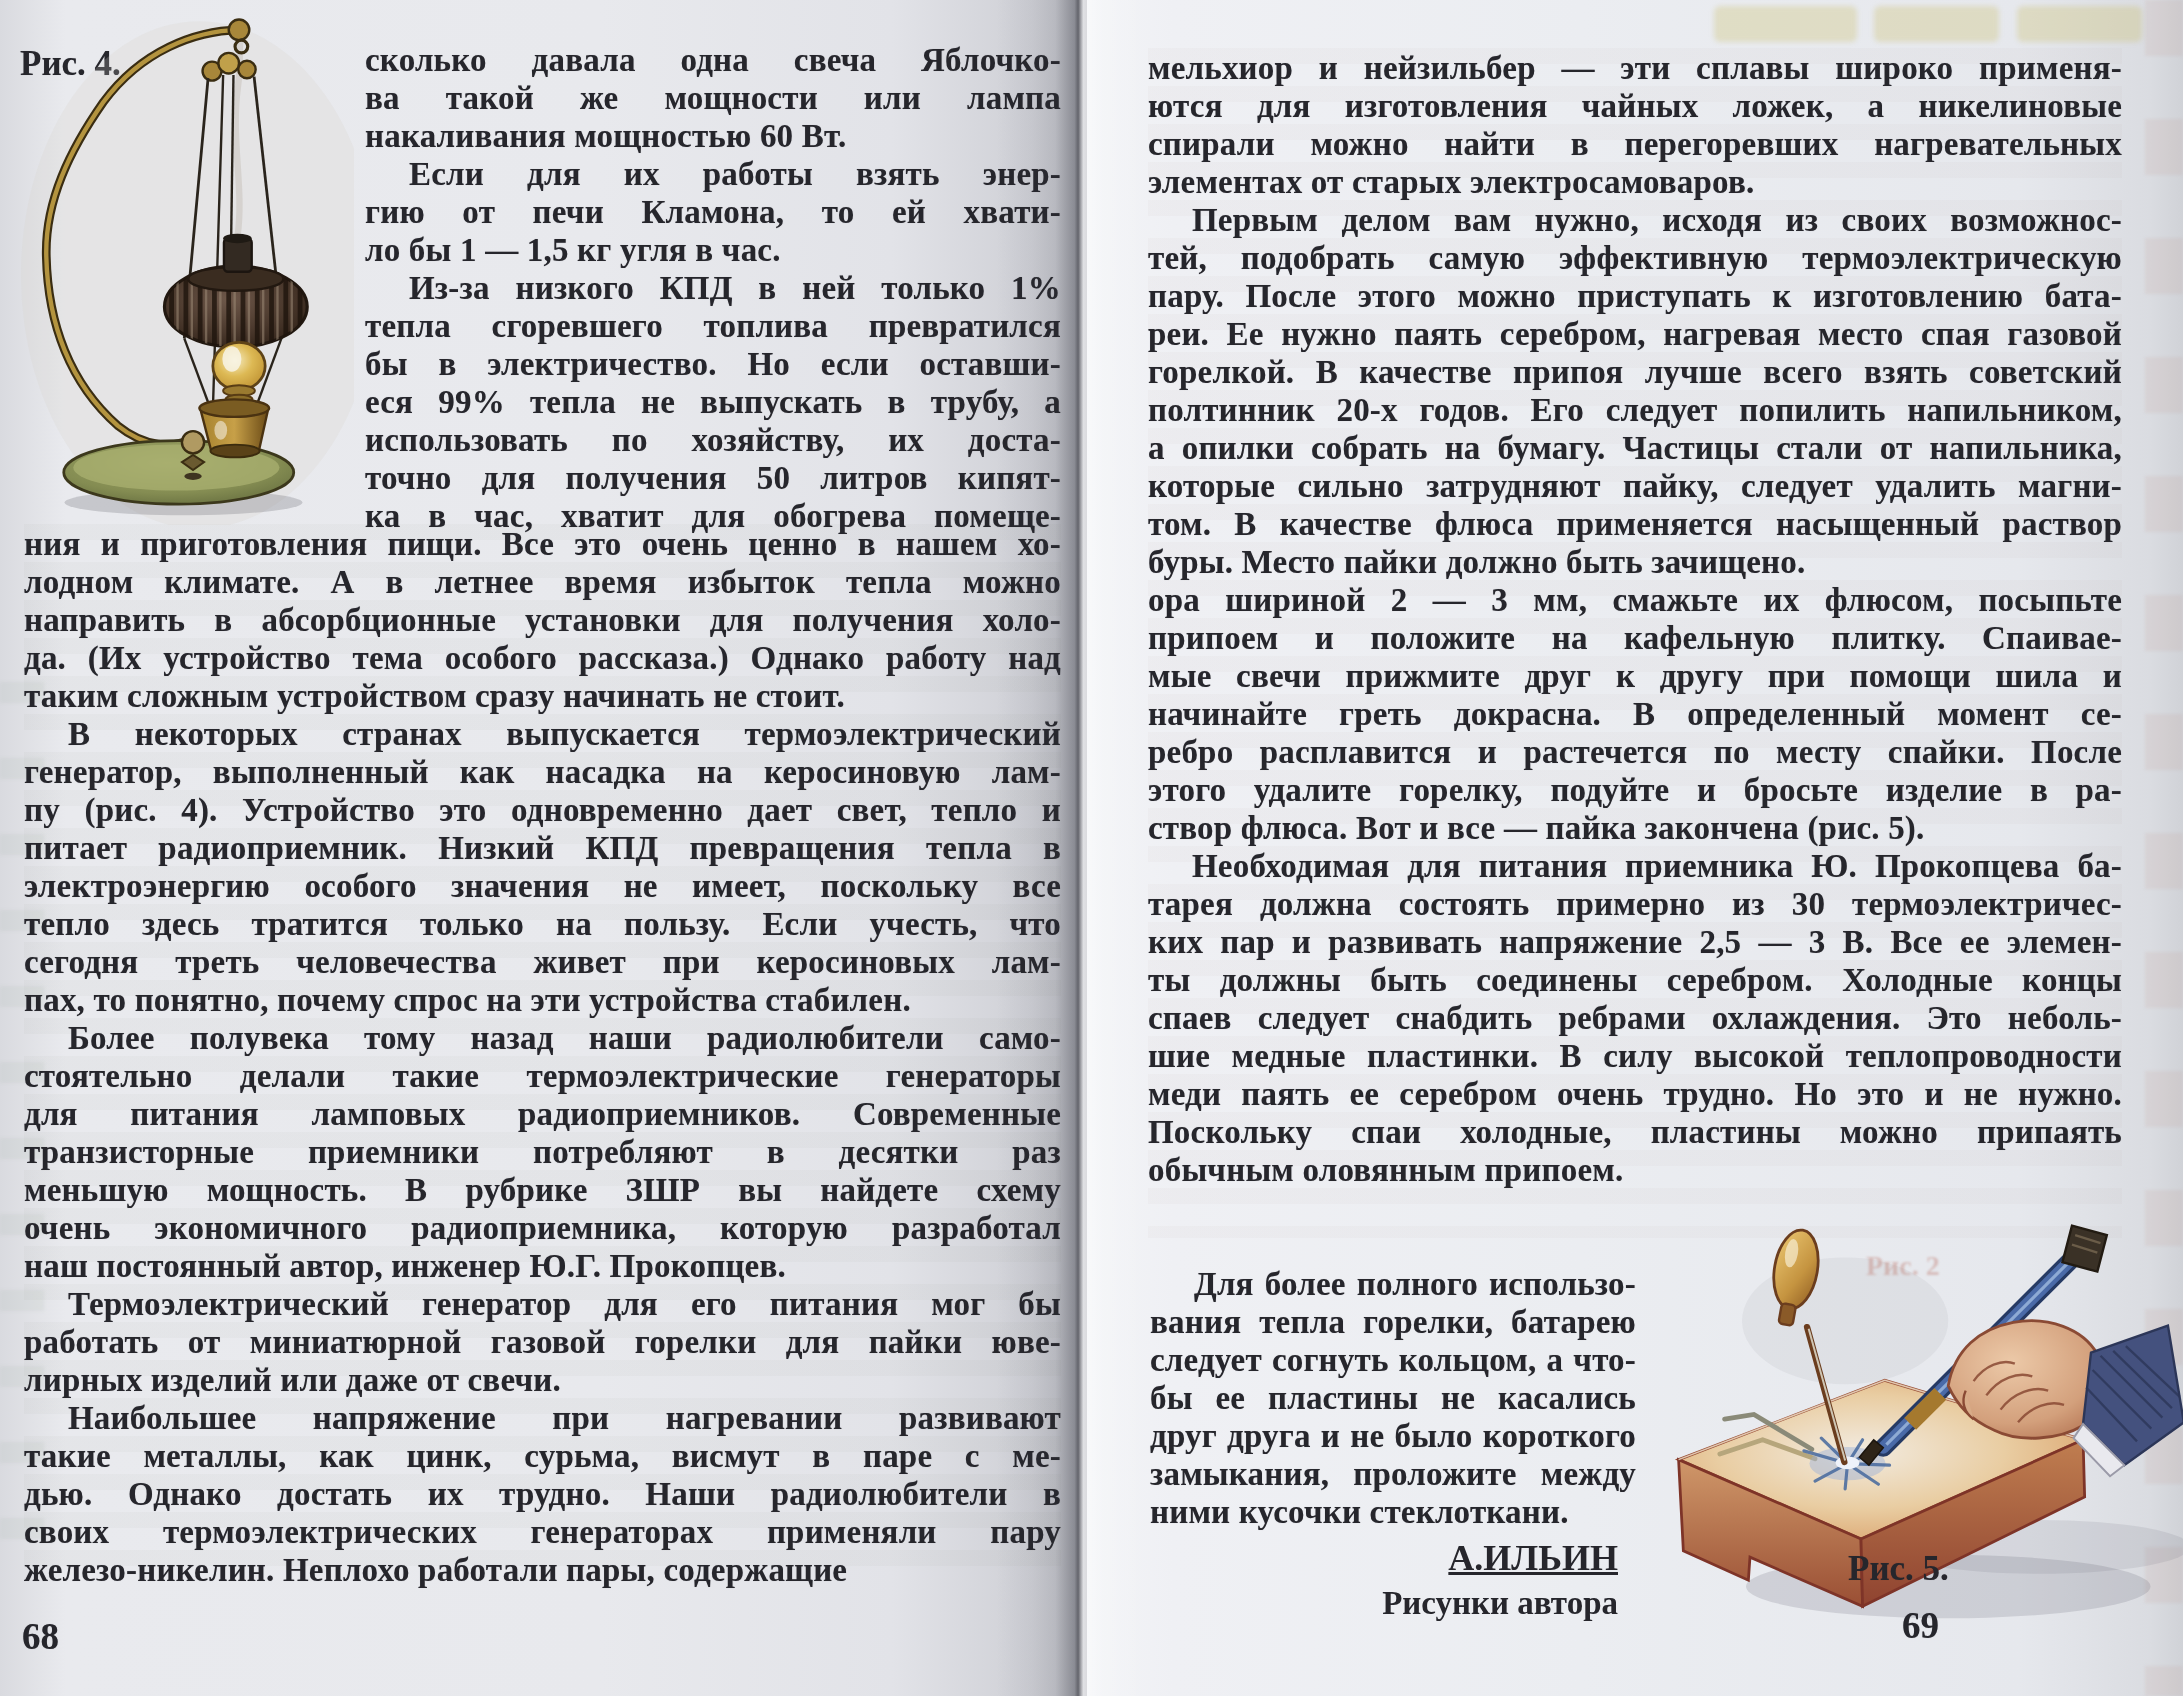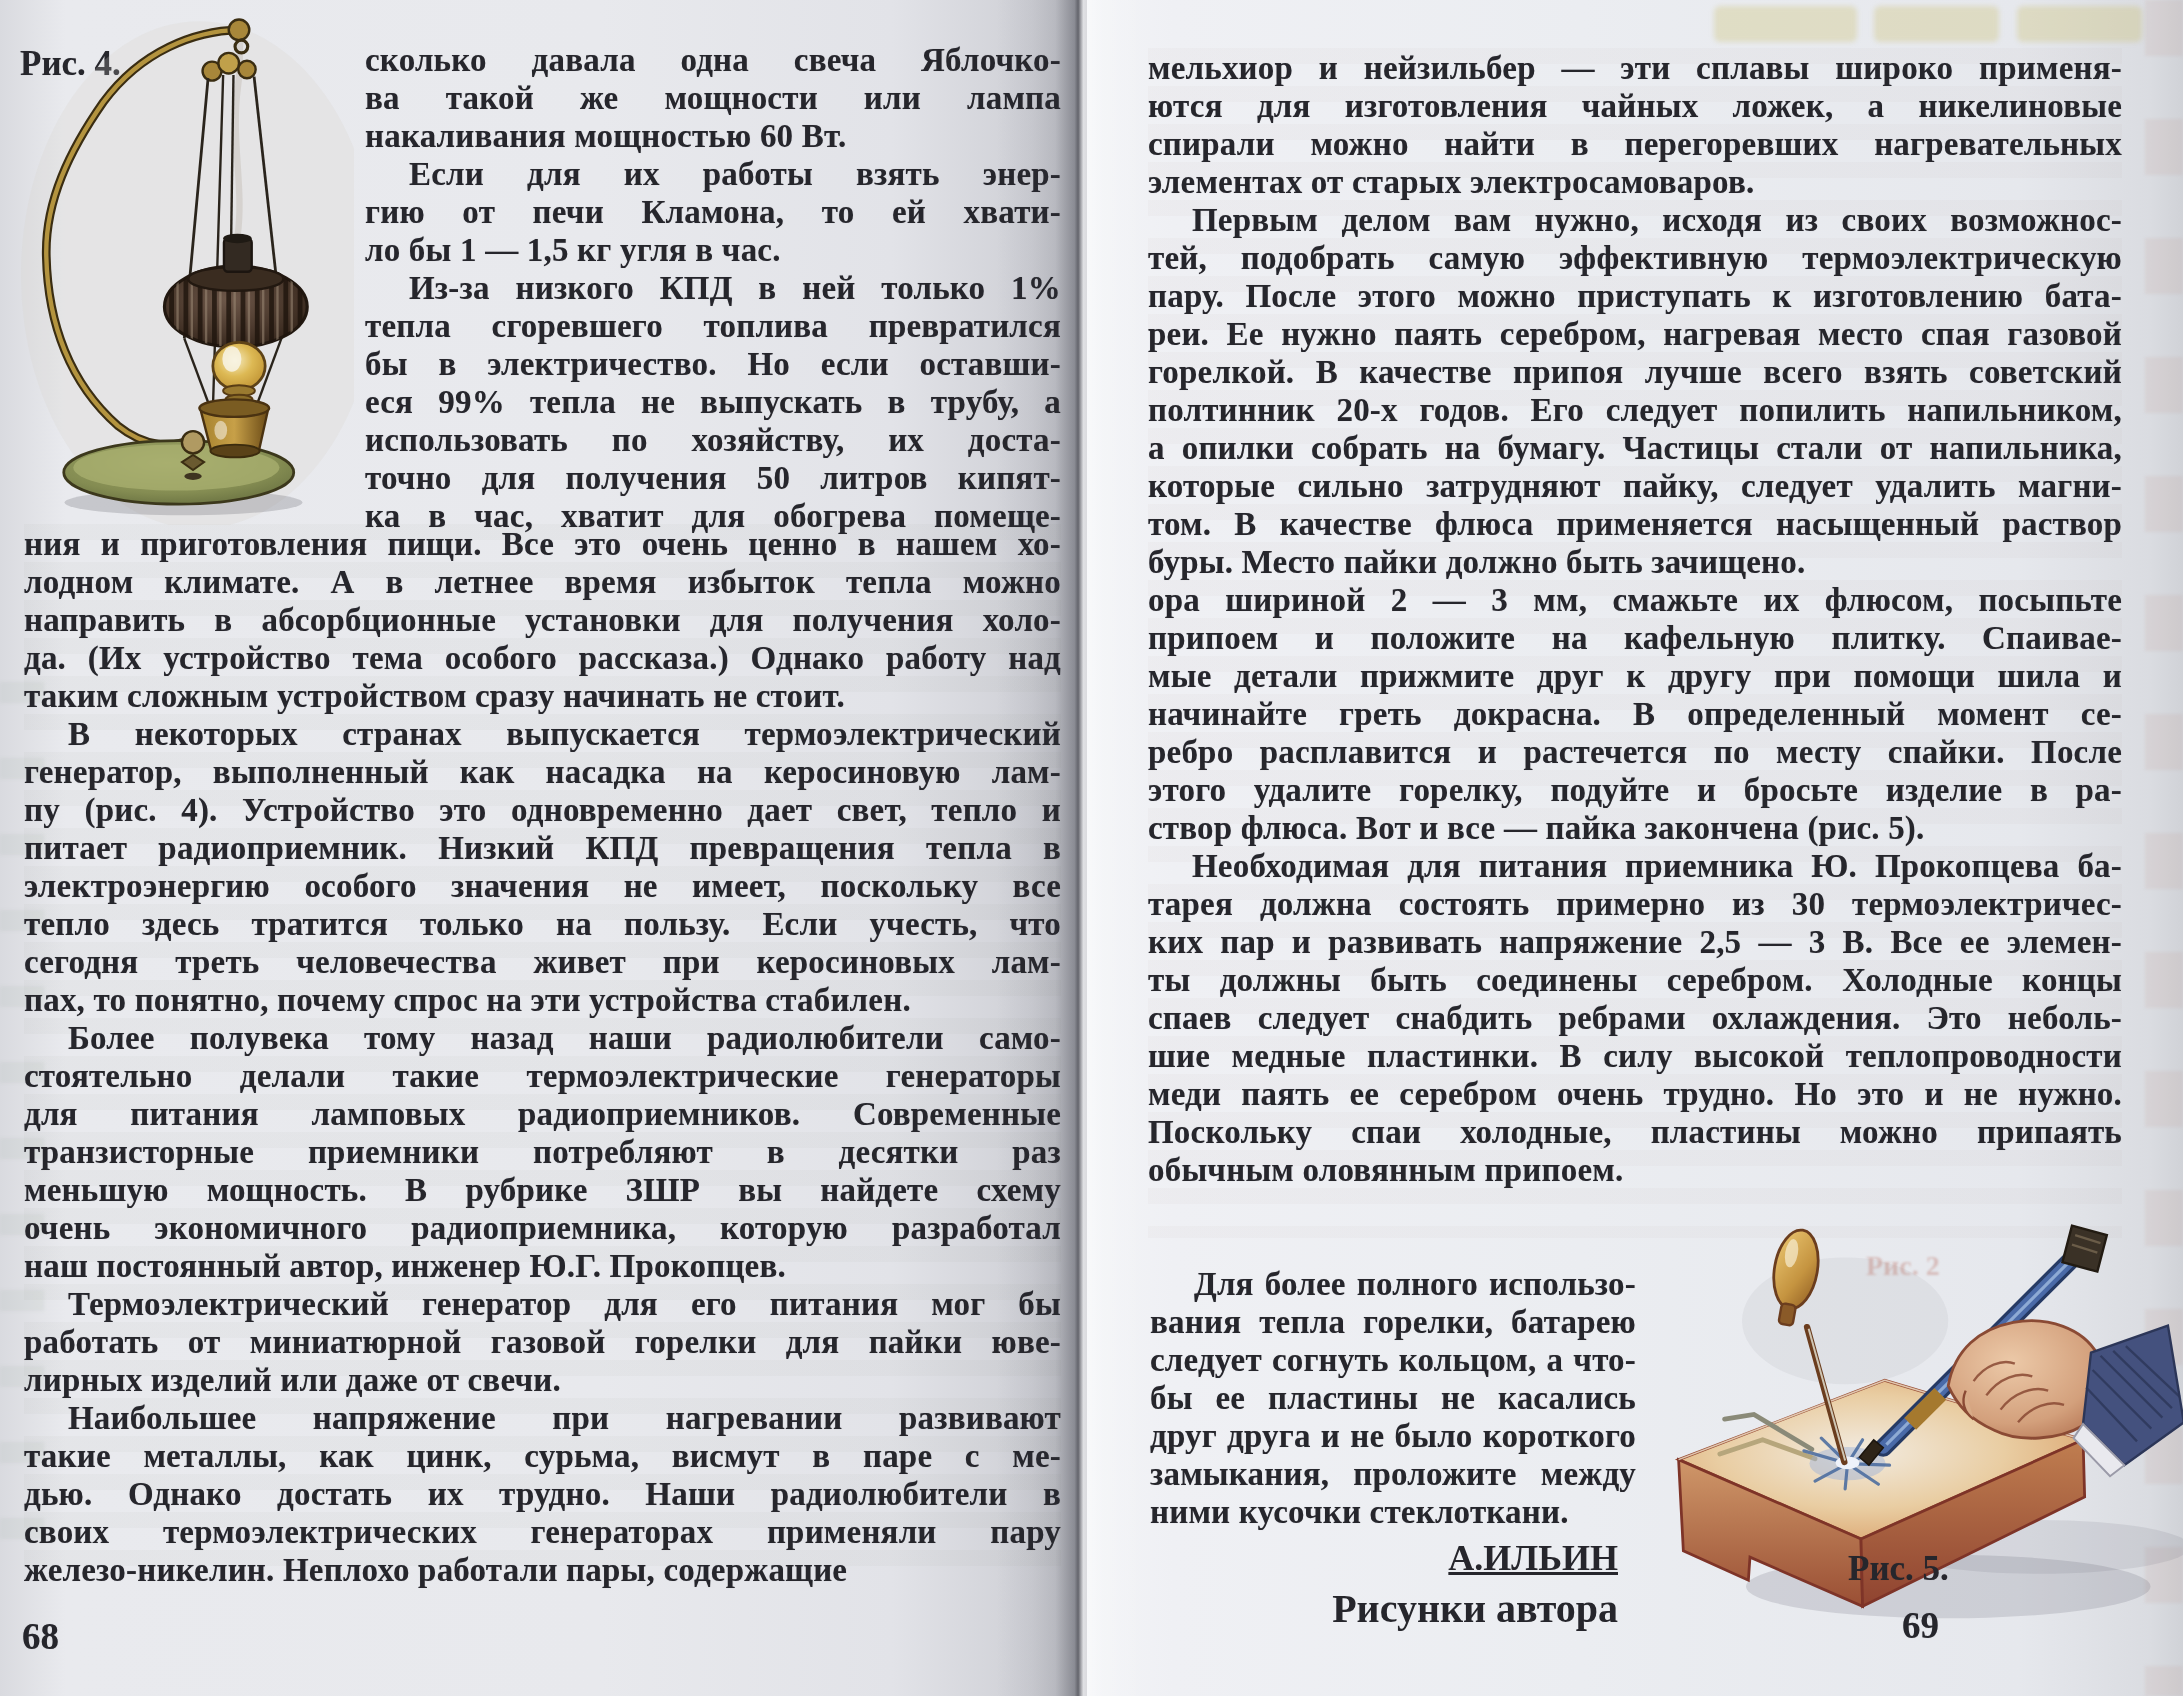--- a/index.html
+++ b/index.html
@@ -22,21 +22,21 @@
   .col-left-narrow{left:365px;top:41px;width:696px;}
   .col-left-full{left:24px;top:525px;width:1037px;}
   .col-right-full{left:1148px;top:49px;width:974px;}
   .col-right-full .line{line-height:38px;height:38px;}
   .col-right-narrow{left:1150px;top:1241px;width:486px;margin-top:24px;}
   .col-right-narrow .line{line-height:38px;height:38px;}
   .figlabel{position:absolute;font-weight:700;font-size:35px;text-shadow:0 0 0.8px rgba(45,45,55,.3);}
   .pagenum{position:absolute;font-weight:700;font-size:37px;text-shadow:0 0 0.8px rgba(45,45,55,.3);}
   .author-block{position:absolute;left:1150px;width:468px;text-align:right;font-weight:700;}
   .author-line{font-size:36px;text-decoration:underline;}
-  .credit-line{font-size:40px;}
+  .credit-line{font-size:33px;}
   
   .illus{position:absolute;}
   
   .ghost{position:absolute;pointer-events:none;}
   .ghost-header{top:6.3px;height:36px;border-radius:6.3px;background:rgba(203,188,100,.30);filter:blur(2.4px);}
   .gh1{left:1714px;width:143px;} .gh2{left:1874px;width:125px;} .gh3{left:2017px;width:125px;}
   .ghost-pink-edge{top:0;left:2145px;width:38px;height:1696px;
      background:repeating-linear-gradient(180deg,rgba(186,122,108,.10) 0 56px,rgba(186,122,108,0) 56px 119px);filter:blur(1.6px);}
   .ghost-left-margin{top:682px;left:0;width:44px;height:873px;
      background:repeating-linear-gradient(180deg,rgba(120,145,120,.08) 0 20.6px,rgba(120,145,120,0) 20.6px 76px);filter:blur(1.6px);}
@@ -222,21 +222,21 @@
       <div class="line">пару. После этого можно приступать к изготовлению бата-</div>
       <div class="line">реи. Ее нужно паять серебром, нагревая место спая газовой</div>
       <div class="line">горелкой. В качестве припоя лучше всего взять советский</div>
       <div class="line">полтинник 20-х годов. Его следует попилить напильником,</div>
       <div class="line">а опилки собрать на бумагу. Частицы стали от напильника,</div>
       <div class="line">которые сильно затрудняют пайку, следует удалить магни-</div>
       <div class="line">том. В качестве флюса применяется насыщенный раствор</div>
       <div class="line end">буры. Место пайки должно быть зачищено.</div>
       <div class="line">ора шириной 2 — 3 мм, смажьте их флюсом, посыпьте</div>
       <div class="line">припоем и положите на кафельную плитку. Спаивае-</div>
-      <div class="line">мые детали прижмите друг к другу при помощи шила и</div>
+      <div class="line">мые свечи прижмите друг к другу при помощи шила и</div>
       <div class="line">начинайте греть докрасна. В определенный момент се-</div>
       <div class="line">ребро расплавится и растечется по месту спайки. После</div>
       <div class="line">этого удалите горелку, подуйте и бросьте изделие в ра-</div>
       <div class="line end">створ флюса. Вот и все — пайка закончена (рис. 5).</div>
       <div class="line ind">Необходимая для питания приемника Ю. Прокопцева ба-</div>
       <div class="line">тарея должна состоять примерно из 30 термоэлектричес-</div>
       <div class="line">ких пар и развивать напряжение 2,5 — 3 В. Все ее элемен-</div>
       <div class="line">ты должны быть соединены серебром. Холодные концы</div>
       <div class="line">спаев следует снабдить ребрами охлаждения. Это неболь-</div>
       <div class="line">шие медные пластинки. В силу высокой теплопроводности</div>

